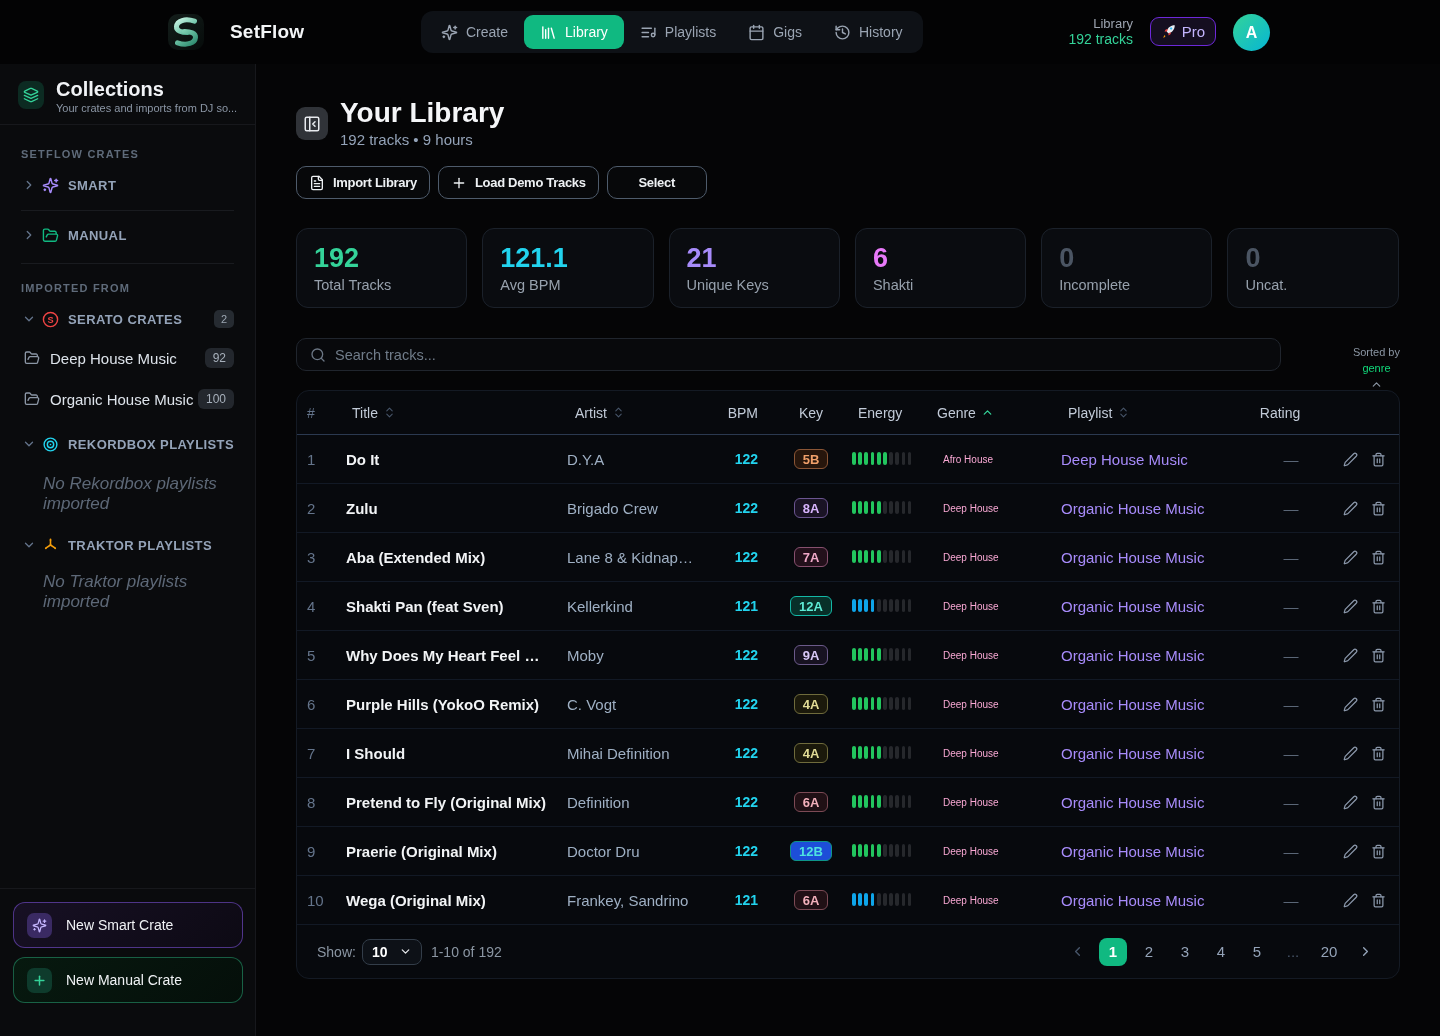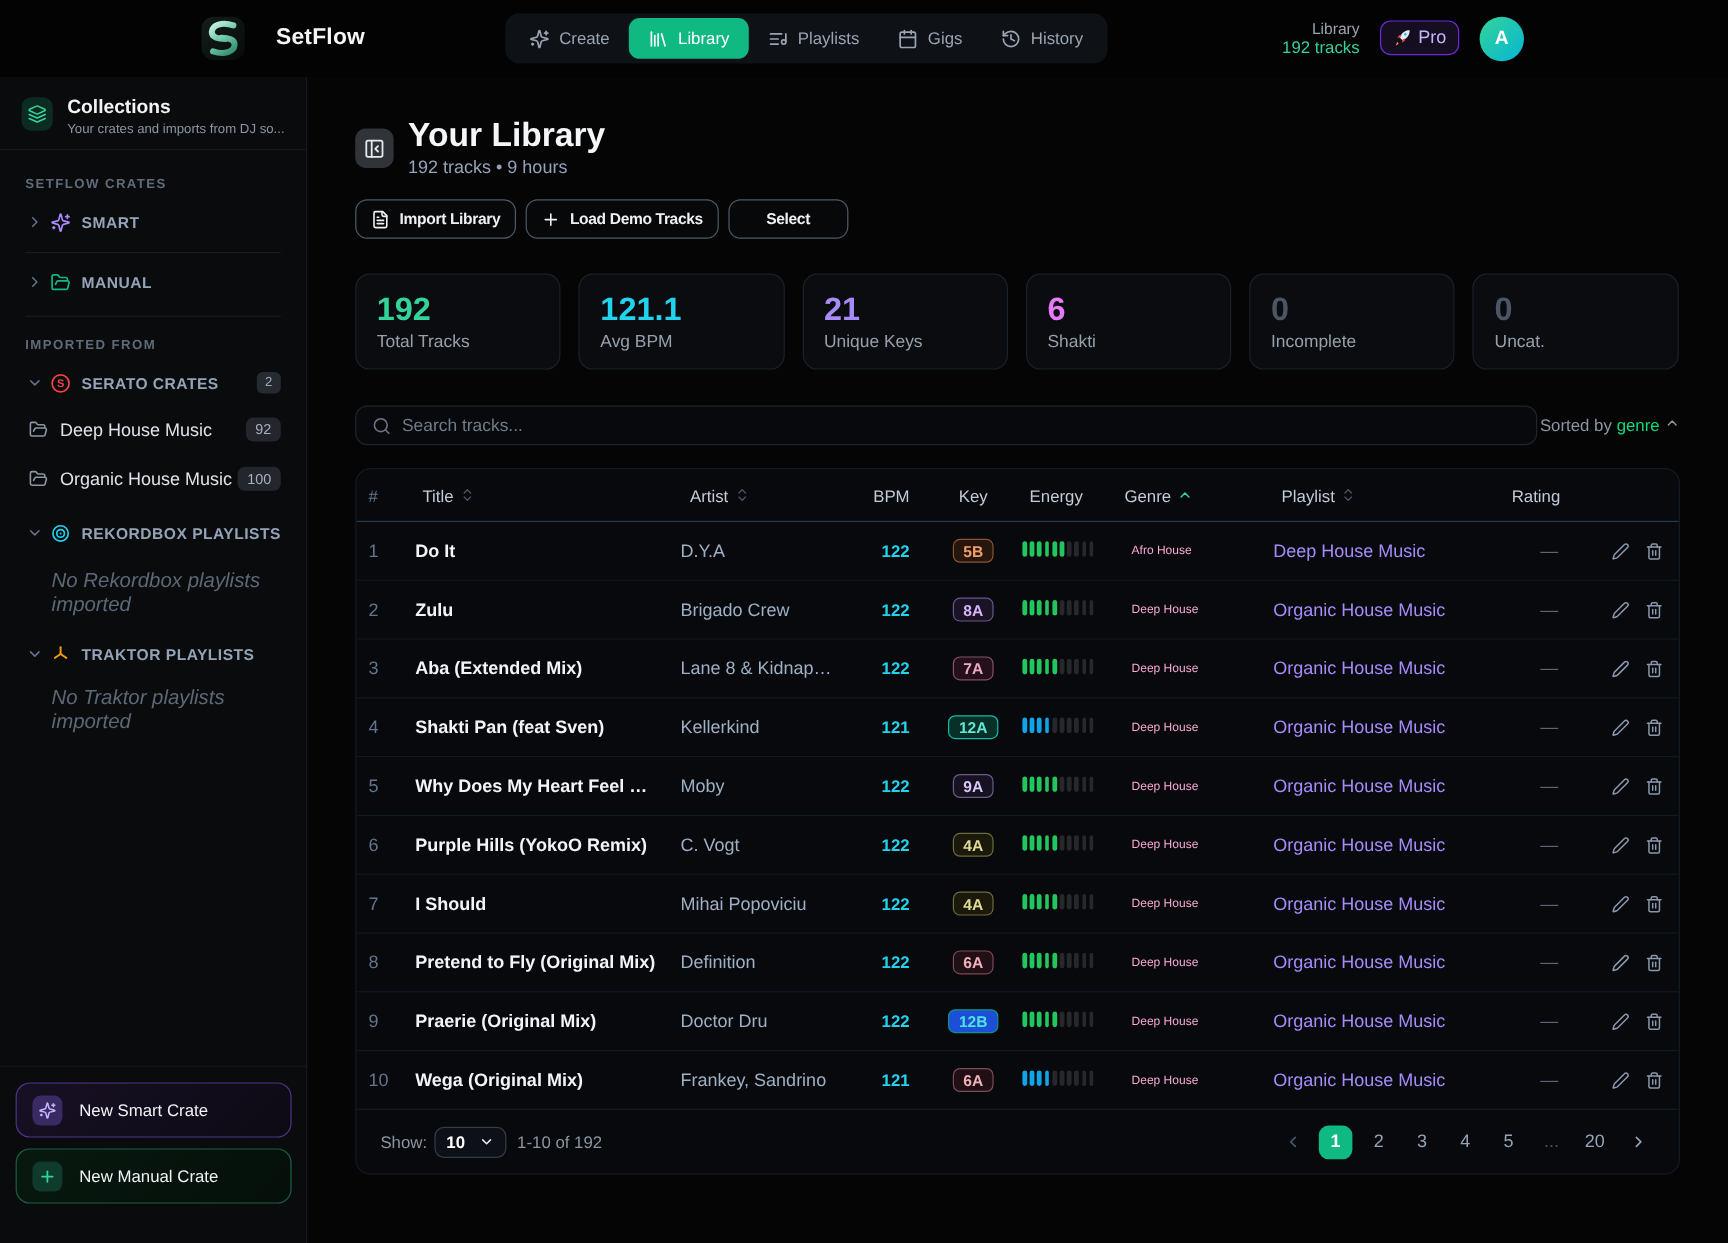--- a/index.html
+++ b/index.html
@@ -17,21 +17,21 @@
 .nav-right { position:absolute; right:307px; top:16px; text-align:right; }
 .nav-right .l1 { font-size:13px; color:#9ca3af; line-height:15px; }
 .nav-right .l2 { font-size:14px; color:#34d399; line-height:17px; }
 .pro-badge { position:absolute; left:1150px; top:17px; width:66px; height:29px; border:1px solid #6d28d9; background:#150e20; border-radius:9px; display:flex; align-items:center; justify-content:center; gap:6px; color:#c4b5fd; font-size:15px; }
 .avatar { position:absolute; left:1233px; top:14px; width:37px; height:37px; border-radius:50%; background:linear-gradient(135deg,#34d399,#06b6d4); display:flex; align-items:center; justify-content:center; font-size:16px; font-weight:700; color:#fff; }
 
 
 .sidebar { position:absolute; left:0; top:64px; width:256px; height:972px; background:#0a0b0d; border-right:1px solid #17181c; }
 .sb-head { height:61px; border-bottom:1px solid #17181c; padding:16px 16px 0 18px; display:flex; gap:12px; }
 .sb-head-icon { flex:none; width:26px; height:28px; margin-top:1px; border-radius:8px; background:#0c2b22; display:flex; align-items:center; justify-content:center; color:#34d399; }
-.sb-head-title { font-size:16px; font-weight:700; color:#f1f3f6; line-height:19px; }
+.sb-head-title { font-size:20px; font-weight:700; color:#f1f3f6; line-height:19px; }
 .sb-head-sub { font-size:11px; color:#8b96a5; margin-top:3px; white-space:nowrap; }
 .sb-label { font-size:11px; font-weight:700; letter-spacing:1.2px; color:#5f6b7a; margin:0 0 0 21px; }
 .sb-row { display:flex; align-items:center; height:24px; margin-left:22px; }
 .sb-row .chev { color:#64748b; width:14px; }
 .sb-row .ic { margin-left:6px; width:17px; }
 .sb-row .txt { margin-left:9px; font-size:13px; font-weight:700; letter-spacing:0.4px; color:#94a3b8; }
 .sb-badge { margin-left:auto; margin-right:21px; background:#262b31; border-radius:5px; font-size:11px; color:#9ca6b2; padding:3px 7px; }
 .sb-div { height:1px; background:#191b1f; margin:0 21px; }
 .sb-crate { display:flex; align-items:center; height:24px; margin-left:24px; }
 .sb-crate .txt { margin-left:10px; font-size:15px; color:#dde3ea; }
@@ -55,21 +55,21 @@
 .obtn { height:33px; border:1.5px solid #4e5b6b; border-radius:10px; background:#07080a; display:flex; align-items:center; gap:8px; padding:0 12px; font-size:13px; font-weight:700; color:#eef1f4; letter-spacing:-0.3px; }
 .obtn.select { width:100px; justify-content:center; }
 .stats { position:absolute; left:40px; top:164px; display:flex; gap:15px; }
 .scard { width:171.3px; height:80px; background:#0a0c10; border:1px solid #1b212a; border-radius:12px; padding:14px 0 0 17px; }
 .scard .v { font-size:27px; font-weight:700; line-height:30px; }
 .scard .lb { font-size:14.5px; color:#97a1ad; margin-top:4px; }
 .v.green { color:#34d399; } .v.cyan { color:#22d3ee; } .v.purple { color:#a78bfa; } .v.pink { color:#e879f9; } .v.dim { color:#4b5563; }
 .search-row { position:absolute; left:40px; top:274px; width:1104px; height:33px; }
 .search-box { position:absolute; left:0; top:0; width:985px; height:33px; background:#08090c; border:1px solid #20252d; border-radius:10px; display:flex; align-items:center; padding-left:13px; gap:9px; color:#6b7684; }
 .search-box .ph { font-size:14.5px; color:#707c8a; }
-.sorted { position:absolute; right:0; top:8px; font-size:14px; color:#8b96a3; display:flex; gap:4px; }
+.sorted { position:absolute; right:0; top:8px; font-size:11px; color:#8b96a3; display:flex; align-items:center; gap:4px;flex-direction:column; }
 .sorted .g { color:#10d97a; }
 
 
 .tablebox { position:absolute; left:40px; top:326px; width:1104px; height:589px; background:#07090d; border:1px solid #141a24; border-radius:13px; overflow:hidden; }
 .trow { display:grid; grid-template-columns:49px 221px 154px 37px 94px 75px 134px 168px 112px 1fr; align-items:center; }
 .thead { height:44px; border-bottom:1px solid #2b3950; color:#c2cbd8; font-size:14px; }
 .thead > div { display:flex; align-items:center; gap:5px; }
 .tbody-row { height:49px; border-bottom:1px solid #121925; font-size:15px; }
 .tbody-row:last-of-type { border-bottom:1px solid #121925; }
 .c-num { padding-left:10px; color:#64748b; }
@@ -619,21 +619,21 @@
                 <path d="M8 6V4a2 2 0 0 1 2-2h4a2 2 0 0 1 2 2v2"></path>
                 <path d="M10 11v6"></path>
                 <path d="M14 11v6"></path>
               </svg>
             </span>
           </div>
   </div>
         <div class="trow tbody-row">
     <div class="c-num">7</div>
     <div class="c-title">I Should</div>
-    <div class="c-artist">Mihai Popoviciu</div>
+    <div class="c-artist">Mihai Definition</div>
     <div class="c-bpm">122</div>
     <div class="c-key">
             <span class="kbadge" style="color:#e2dc96;border-color:#6f6b3c;background:#1b190b">4A</span>
           </div>
     <div><span class="ebar" style="display:inline-flex">
               <i style="background:#22c55e"></i>
               <i style="background:#22c55e"></i>
               <i style="background:#22c55e"></i>
               <i style="background:#22c55e"></i>
               <i style="background:#22c55e"></i>

